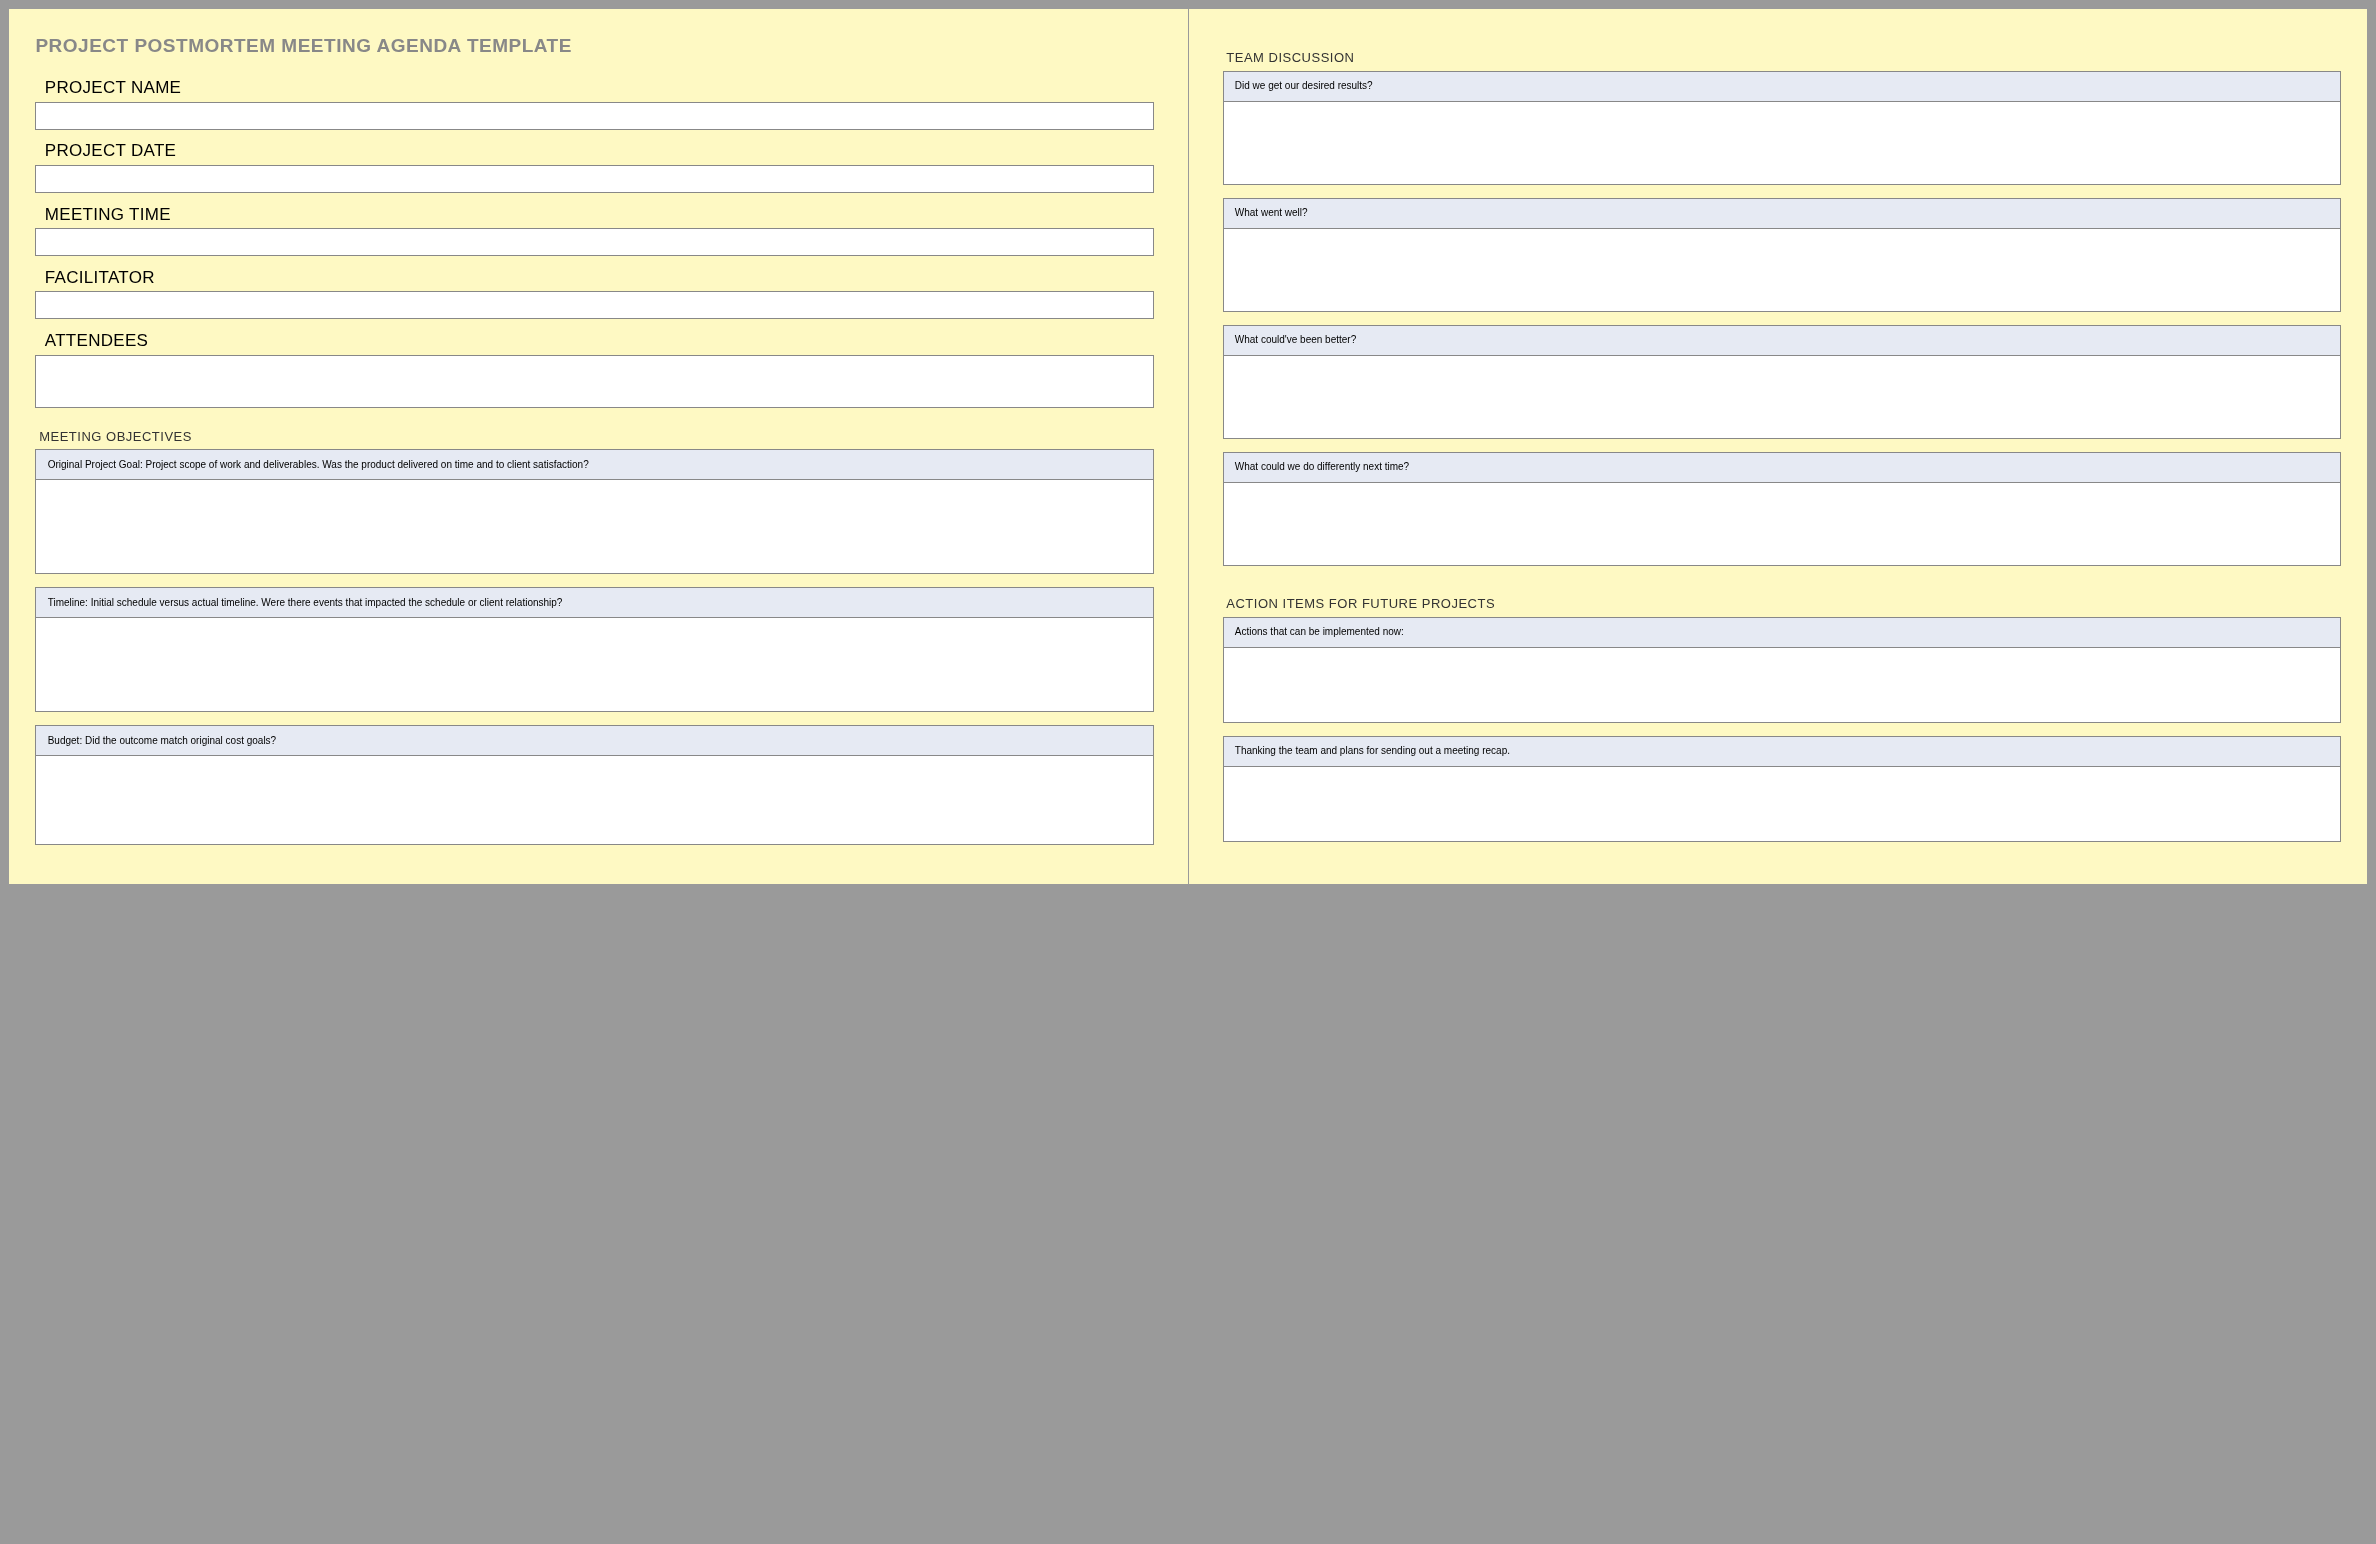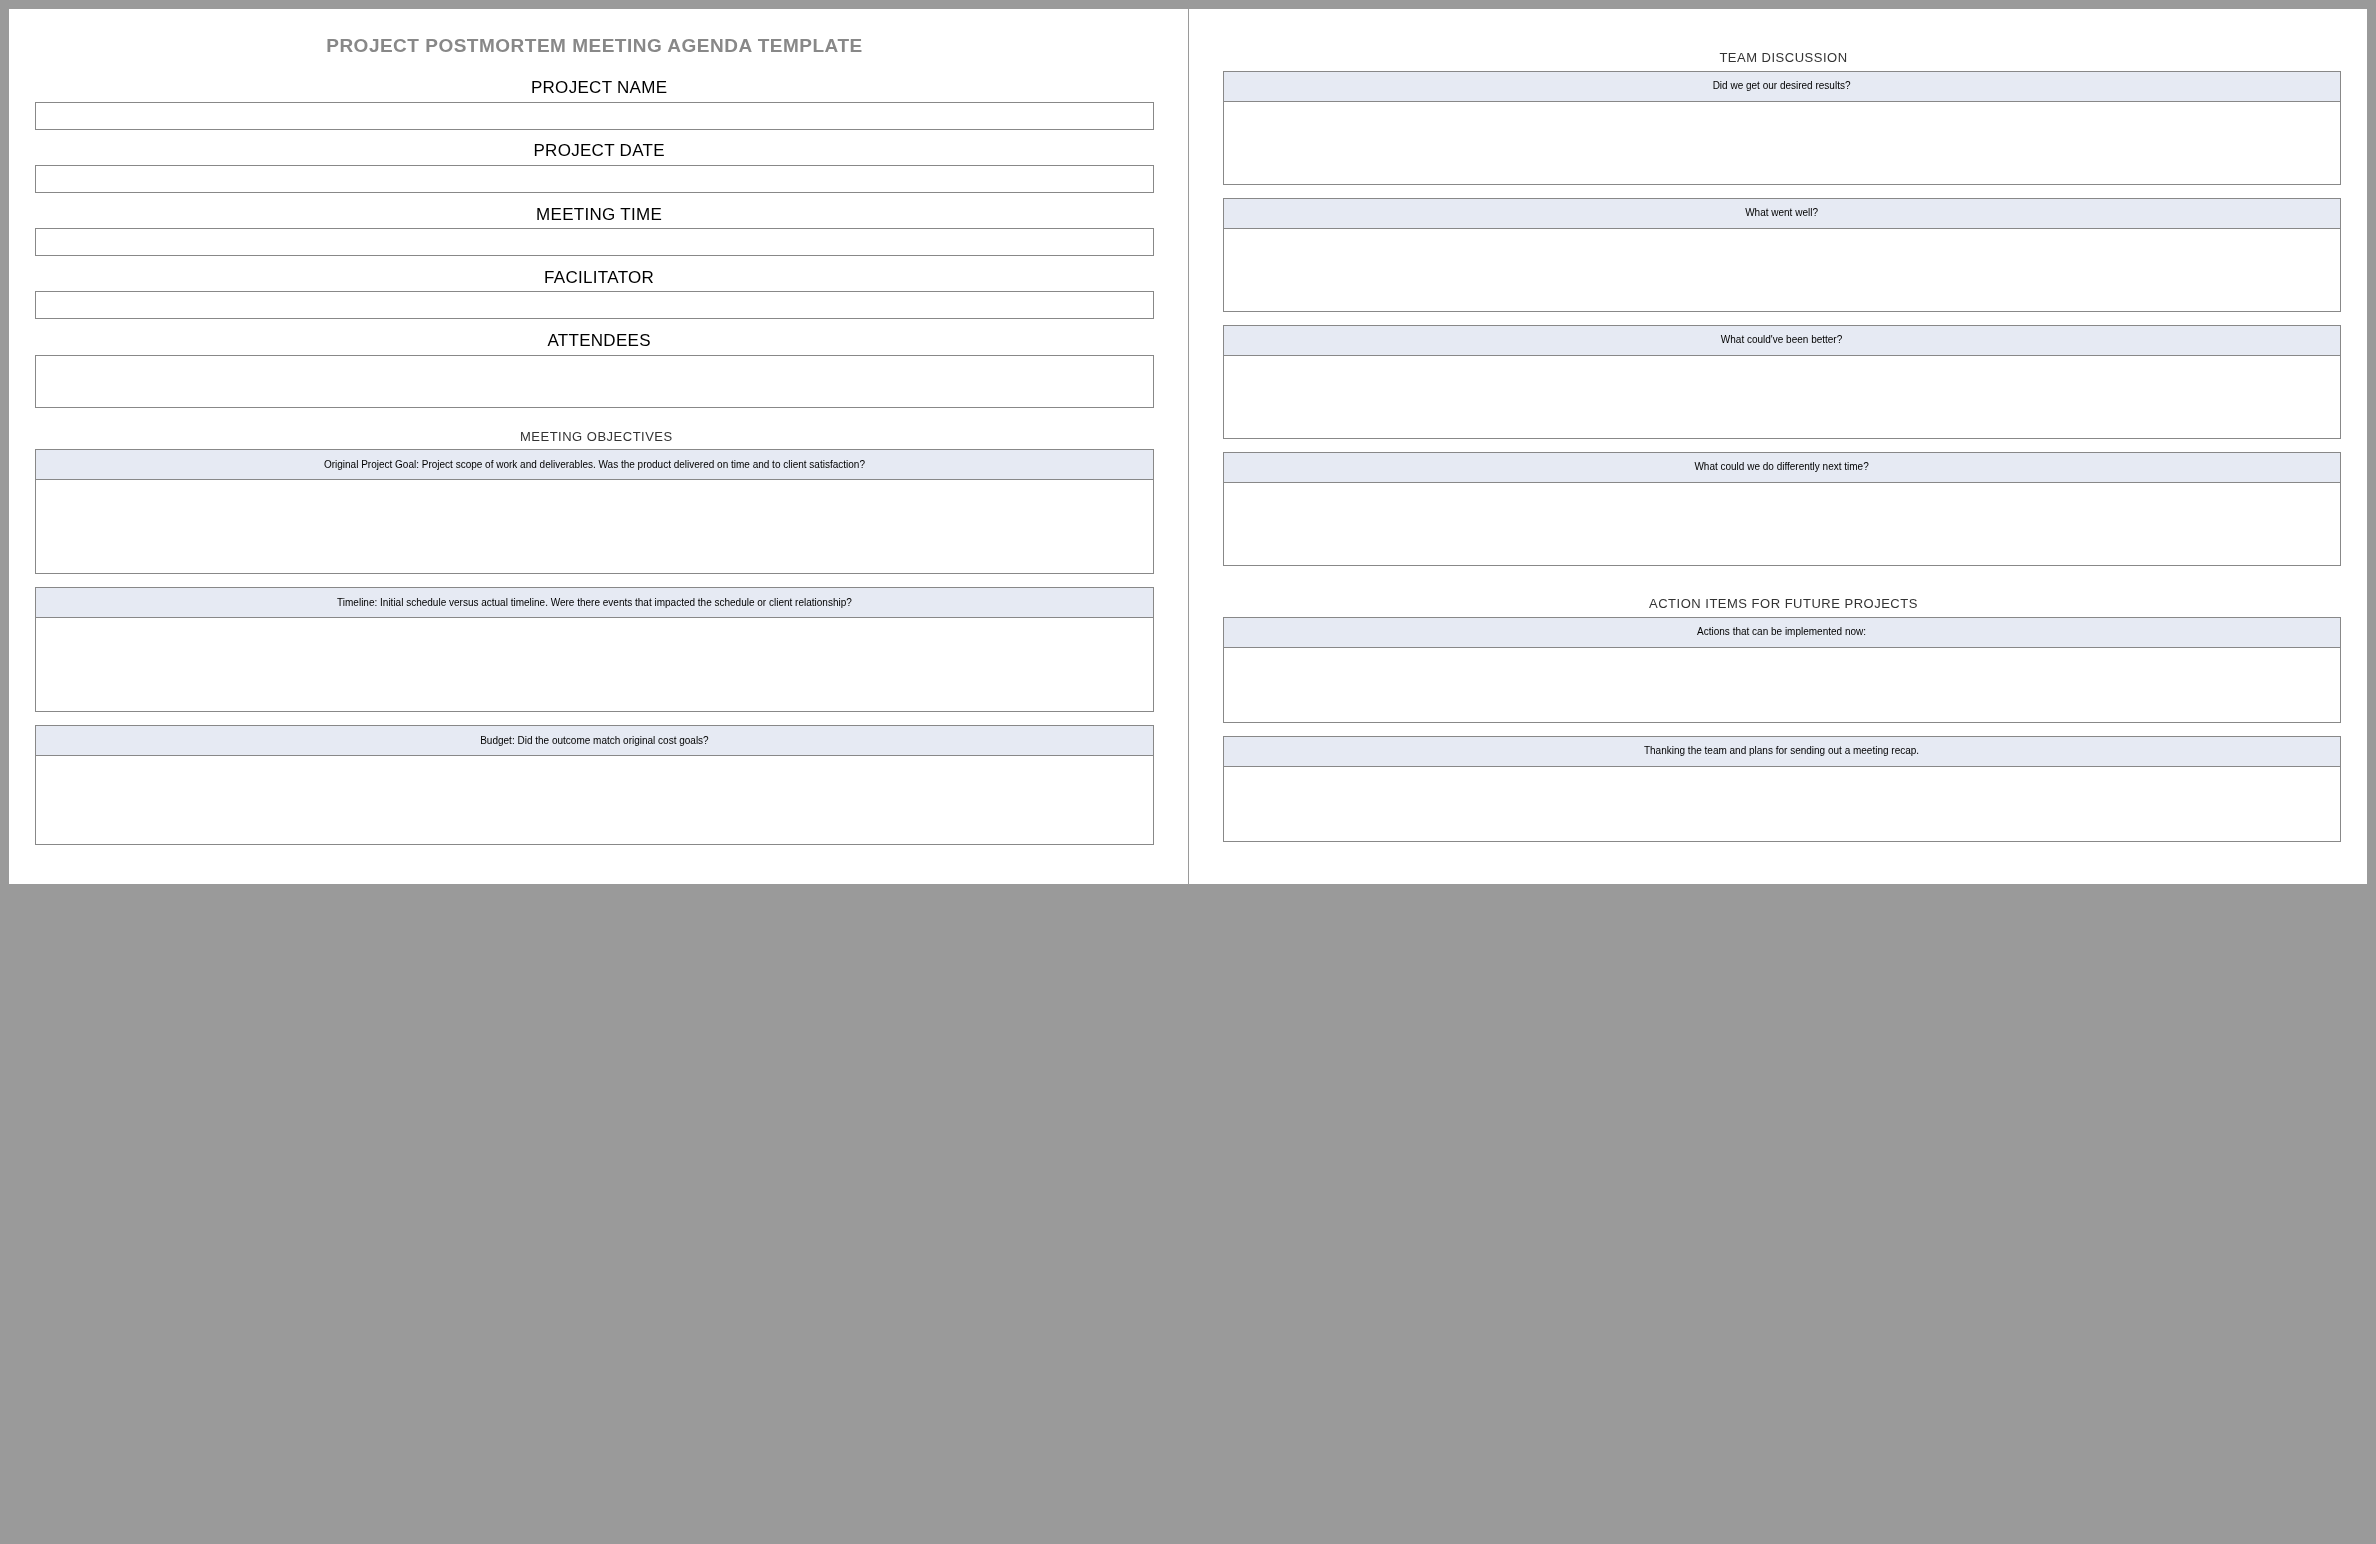--- a/index.html
+++ b/index.html
@@ -3,24 +3,23 @@
 <meta charset="utf-8">
 <style>
   * { box-sizing: border-box; margin: 0; padding: 0; }
   body {
     background: #9a9a9a;
     font-family: "Century Gothic", "Futura", "Avant Garde", sans-serif;
     padding: 9.4px;
   }
   .doc {
     display: flex;
-    background: #ffffff;
+    background: #fef9c3;
     width: 100%;
     min-height: 810px;
-    text-align: center;
   }
   .page {
     flex: 1;
     padding: 26px 34px 26px 26px;
     display: flex;
     flex-direction: column;
   }
   .page + .page {
     border-left: 1.9px solid #9a9a9a;
     padding: 26px 26px 26px 34px;

